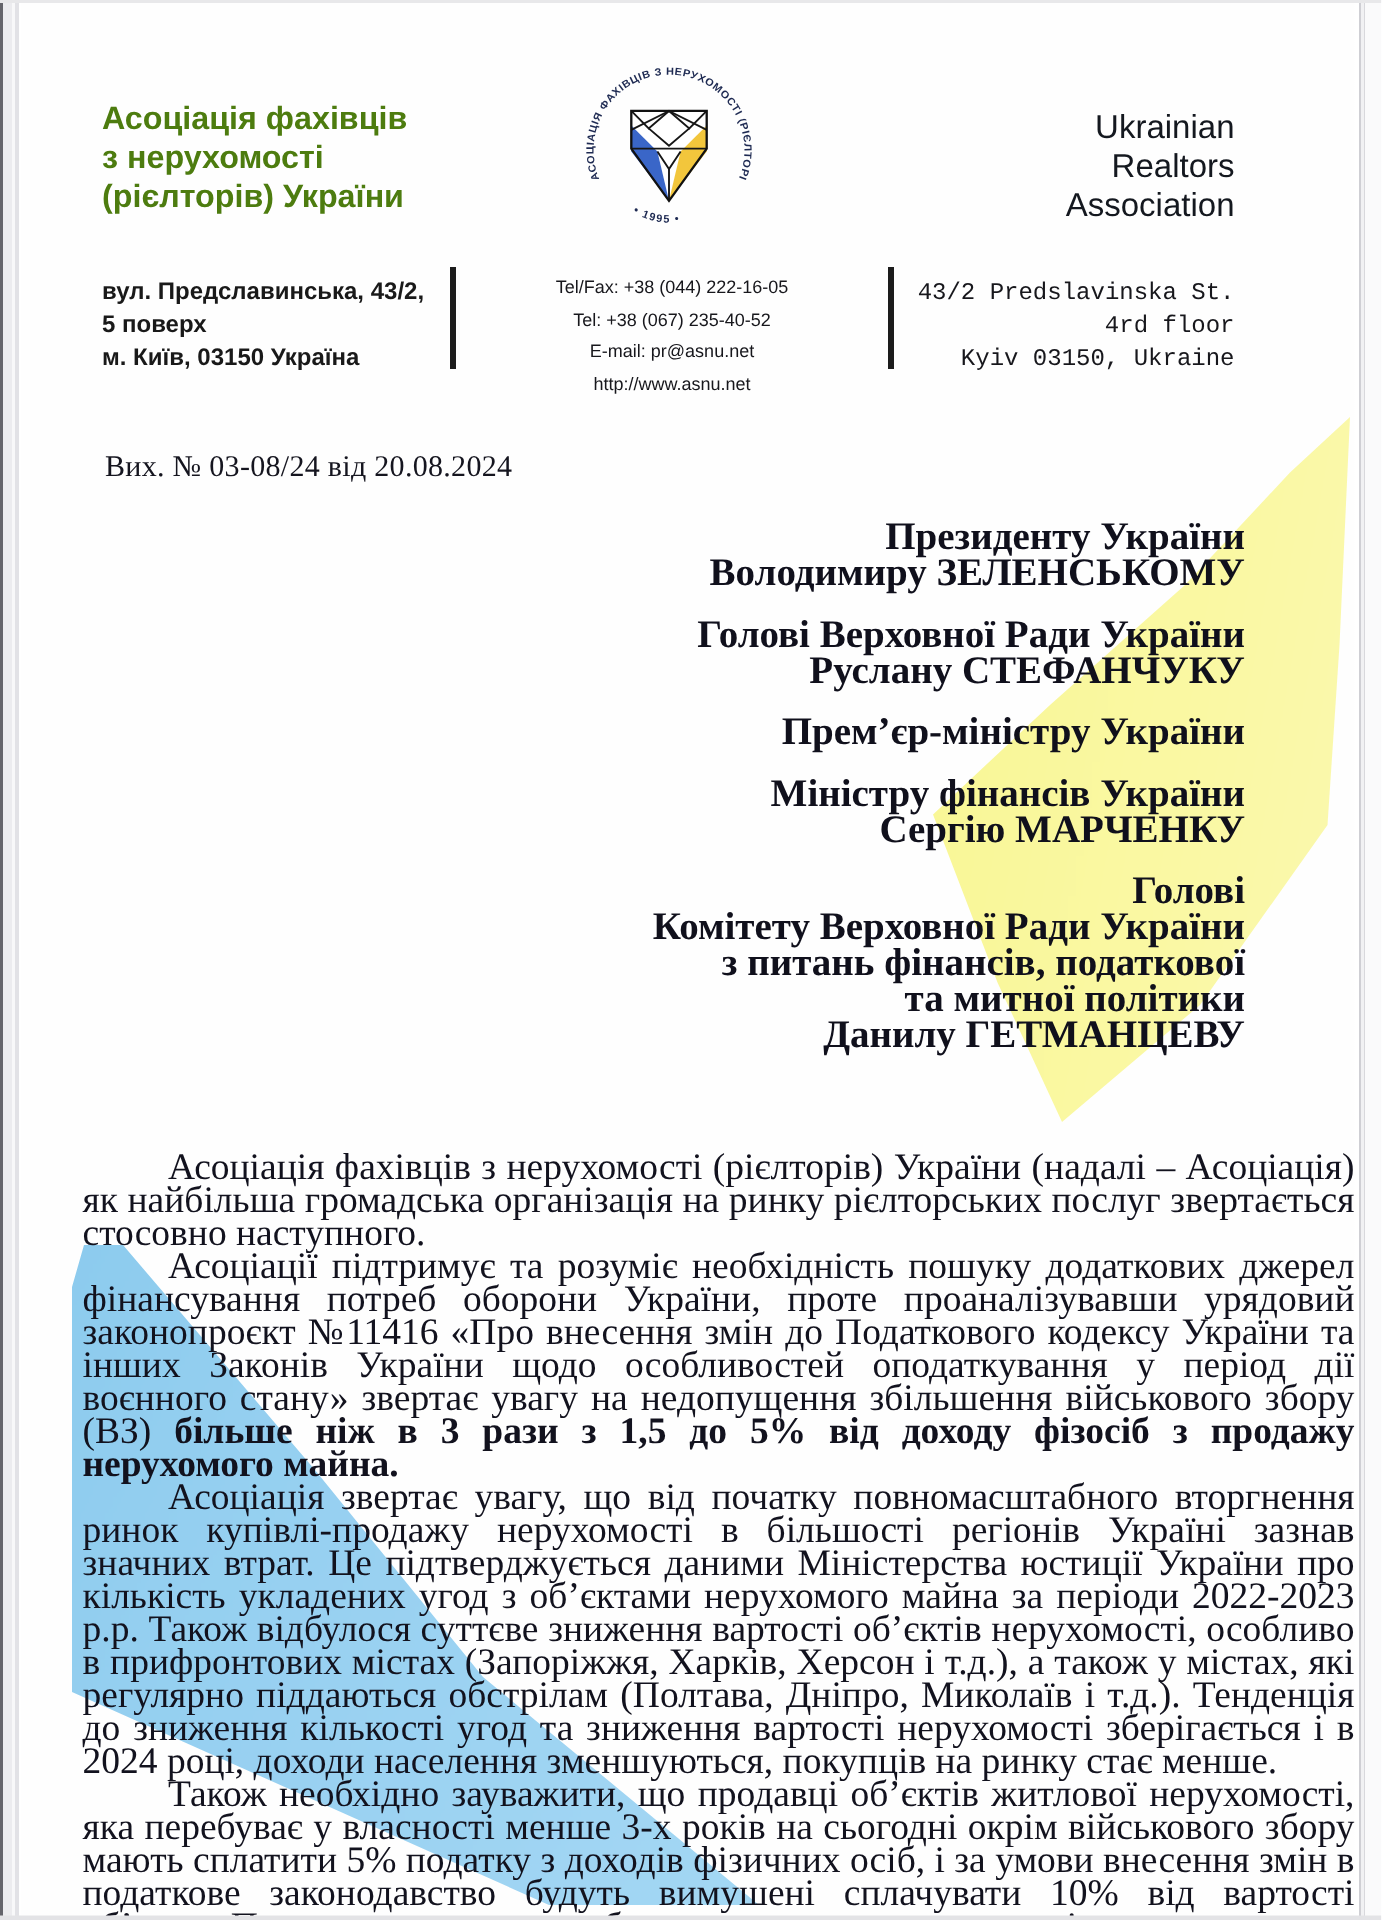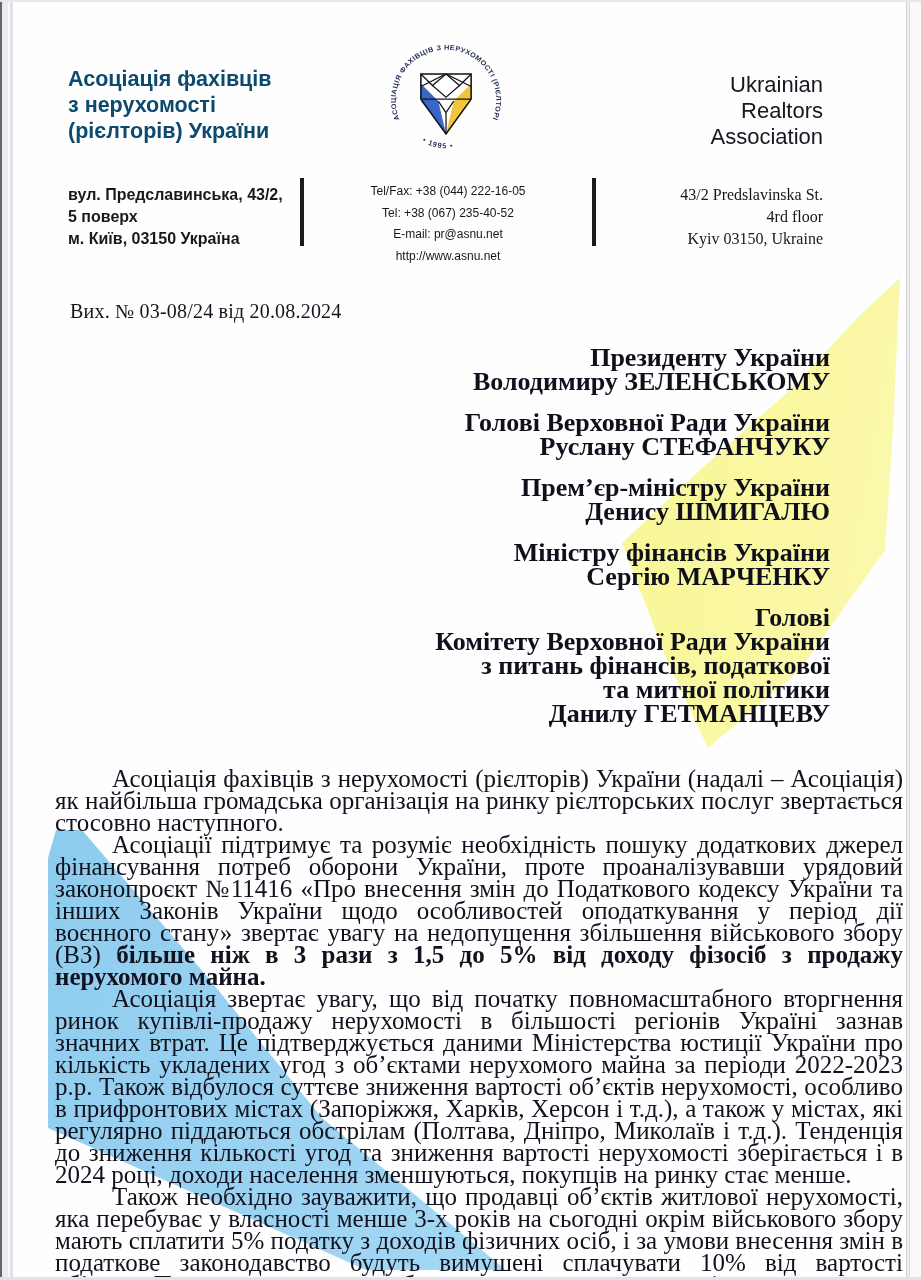--- a/index.html
+++ b/index.html
@@ -19,29 +19,29 @@
   .bg-yellow{position:absolute;left:0;top:0;width:921px;height:1280px;z-index:0;
     background:linear-gradient(100deg,#f7f475 0%,#f9f78b 55%,#fbf9b4 100%);
     clip-path:polygon(900px 278px,893px 430px,885px 550px,800px 670px,708px 748px,665px 655px,622px 543px,700px 470px,790px 390px,860px 315px);
     filter:blur(3px);opacity:.95;}
   .bg-blue{position:absolute;left:0;top:0;width:921px;height:1280px;z-index:0;
     background:linear-gradient(115deg,#6fbde7 0%,#8fcdf0 45%,#aadcf6 100%);
     clip-path:polygon(56px 830px,82px 830px,210px 980px,322px 1118px,506px 1270px,366px 1270px,48px 1128px,48px 858px);
     filter:blur(1.5px);opacity:.92;}
   
   .org-ua{position:absolute;left:68px;top:66px;z-index:2;
-    font-family:"Liberation Sans",sans-serif;font-weight:bold;font-size:21.5px;line-height:26px;color:#0c4a6e;}
+    font-family:"Liberation Sans",sans-serif;font-weight:bold;font-size:21.5px;line-height:26px;color:#4d7c0f;}
   .org-en{position:absolute;right:98px;top:72px;z-index:2;text-align:right;
     font-family:"Liberation Sans",sans-serif;font-weight:normal;font-size:22px;line-height:26px;color:#14181f;}
   .addr-ua{position:absolute;left:68px;top:184px;z-index:2;
     font-family:"Liberation Sans",sans-serif;font-weight:bold;font-size:16px;line-height:22px;color:#191919;}
   .contact{position:absolute;left:312px;top:181px;width:272px;z-index:2;text-align:center;
     font-family:"Liberation Sans",sans-serif;font-size:12px;line-height:21.5px;color:#17171c;}
   .addr-en{position:absolute;right:98px;top:184px;z-index:2;text-align:right;
-    font-family:Liberation Serif, serif;font-size:16px;line-height:22px;color:#17171c;}
+    font-family:Liberation Mono, monospace;font-size:16px;line-height:22px;color:#17171c;}
   .vbar{position:absolute;top:178px;height:68px;width:4px;background:#1c1c1c;z-index:2;}
   .vbar1{left:300px;} .vbar2{left:592px;}
   .logo{position:absolute;left:388px;top:40px;width:116px;height:124px;z-index:2;}
   
   .ref{position:absolute;left:70px;top:300px;z-index:2;font-size:20px;color:#15151f;letter-spacing:.2px;}
   .addressees{position:absolute;right:91px;top:346px;width:430px;z-index:2;text-align:right;
     font-weight:bold;font-size:26px;line-height:24px;color:#10101c;}
   .addr-group{margin:0 0 17px 0;}
   
   .body-text{position:absolute;left:55px;top:768px;width:848px;z-index:2;
@@ -127,21 +127,20 @@
       <div class="addr-group">
         <div>Президенту України</div>
         <div>Володимиру ЗЕЛЕНСЬКОМУ</div>
       </div>
       <div class="addr-group">
         <div>Голові Верховної Ради України</div>
         <div>Руслану СТЕФАНЧУКУ</div>
       </div>
       <div class="addr-group">
         <div>Прем’єр-міністру України</div>
-        <div>Денису ШМИГАЛЮ</div>
       </div>
       <div class="addr-group">
         <div>Міністру фінансів України</div>
         <div>Сергію МАРЧЕНКУ</div>
       </div>
       <div class="addr-group">
         <div>Голові</div>
         <div>Комітету Верховної Ради України</div>
         <div>з питань фінансів, податкової</div>
         <div>та митної політики</div>

